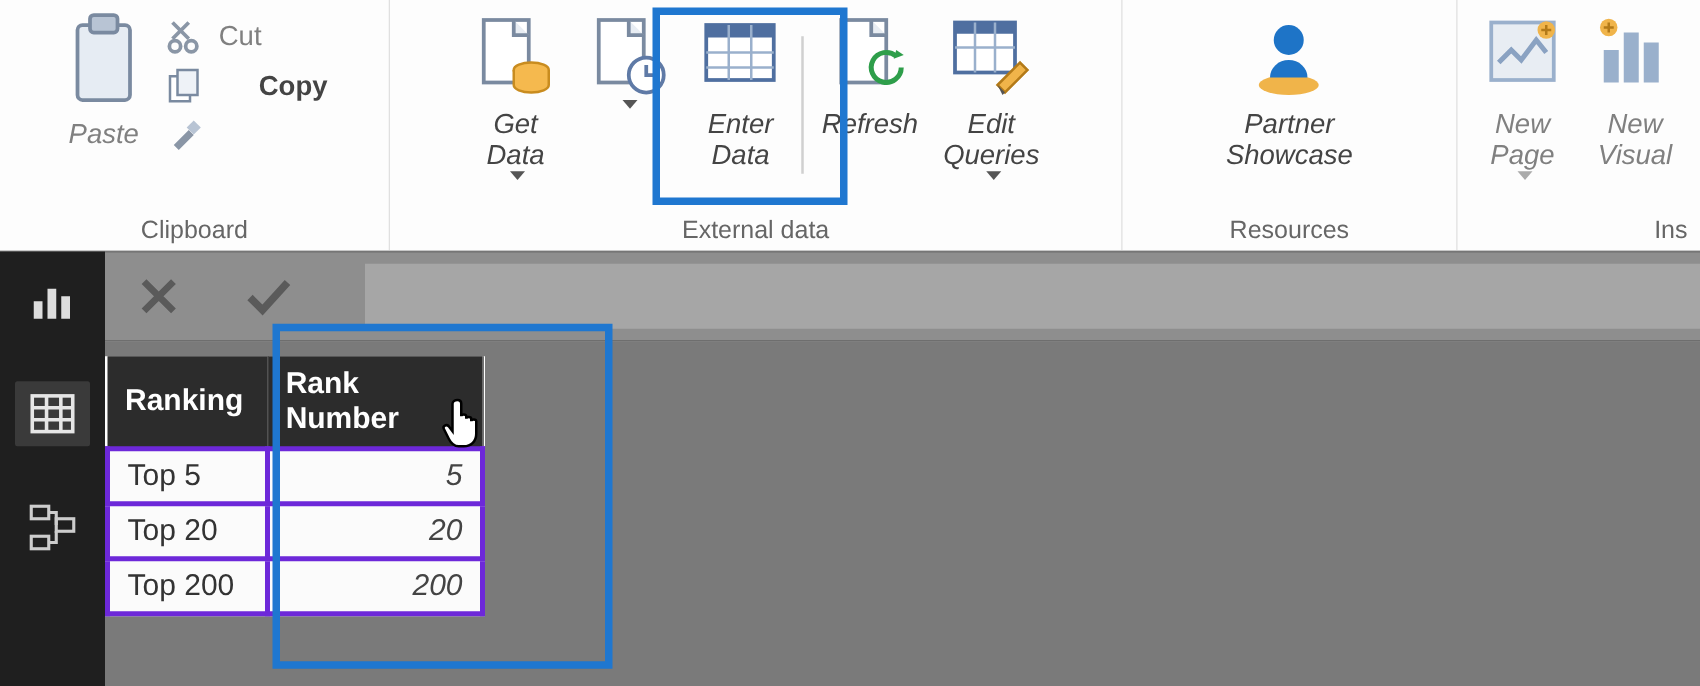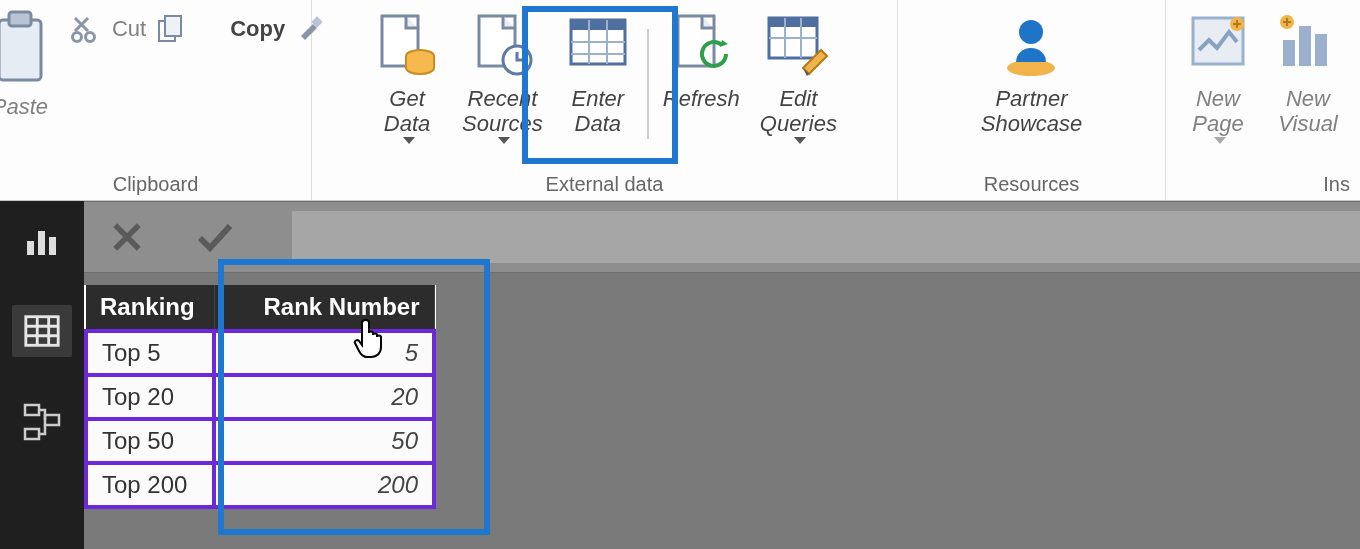--- a/index.html
+++ b/index.html
@@ -66,21 +66,21 @@
     display: inline-block;
     width: 0; height: 0;
     border-left: 6px solid transparent;
     border-right: 6px solid transparent;
     border-top: 7px solid #555;
     vertical-align: middle;
     margin-left: 4px;
   }
   .stack-btns {
     display: flex;
-    flex-direction: row;
+    flex-direction: column;
     justify-content: space-between;
     gap: 10px;
     padding: 10px 10px 0 6px;
   }
   .small-btn {
     display: flex;
     align-items: center;
     gap: 12px;
     font-size: 22px;
     color: #444;
@@ -146,21 +146,21 @@
   }
   .data-table th {
     background: #2c2c2c;
     color: #fff;
     font-size: 24px;
     font-weight: 700;
     text-align: left;
     padding: 8px 14px;
     border-right: 1px solid #444;
   }
-  .data-table th.col2 { text-align: right; width: 220px; }
+  .data-table th.col2 { text-align: left; width: 172px; }
   .data-table td {
     font-size: 24px;
     padding: 6px 14px;
     border: 4px solid #6d28d9;
     background: #fbfbfb;
   }
   .data-table td.num {
     text-align: right;
     font-style: italic;
     color: #444;
@@ -248,22 +248,20 @@
       </div>
       <div class="big-btn">
         <span class="icon i-big">
           <svg viewBox="0 0 70 70" width="70" height="70">
             <rect x="12" y="6" width="36" height="50" fill="#fff" stroke="#7a8aa0" stroke-width="3"></rect>
             <path d="M36 6 L36 18 L48 18" fill="#e8edf3" stroke="#7a8aa0" stroke-width="3"></path>
             <circle cx="50" cy="50" r="14" fill="#fff" stroke="#5f7aa6" stroke-width="3"></circle>
             <path d="M50 42 v8 h7" stroke="#5f7aa6" stroke-width="3" fill="none"></path>
           </svg>
         </span>
-        <span class="lbl" style="white-space:pre;">Recent
-Sources</span>
           <span class="caret"></span>
       </div>
       <div class="big-btn">
         <span class="icon i-big">
           <svg viewBox="0 0 70 70" width="70" height="70">
             <rect x="8" y="10" width="54" height="44" fill="#fff" stroke="#4f6fa0" stroke-width="3"></rect>
             <rect x="8" y="10" width="54" height="10" fill="#4f6fa0"></rect>
             <line x1="26" y1="10" x2="26" y2="54" stroke="#9ab0cc" stroke-width="2"></line>
             <line x1="44" y1="10" x2="44" y2="54" stroke="#9ab0cc" stroke-width="2"></line>
             <line x1="8" y1="32" x2="62" y2="32" stroke="#9ab0cc" stroke-width="2"></line>
@@ -407,24 +405,20 @@
     <tbody>
       <tr>
         <td class="col1">Top 5</td>
         <td class="num">5</td>
       </tr>
       <tr>
         <td class="col1">Top 20</td>
         <td class="num">20</td>
       </tr>
       <tr>
-        <td class="col1">Top 50</td>
-        <td class="num">50</td>
-      </tr>
-      <tr>
         <td class="col1">Top 200</td>
         <td class="num">200</td>
       </tr>
     </tbody>
   </table>
 </div>
 
 <div class="hl-box" style="left:522px; top:6px; width:156px; height:158px;"></div>
 <div class="hl-box" style="left:218px; top:259px; width:272px; height:276px;"></div>
 

